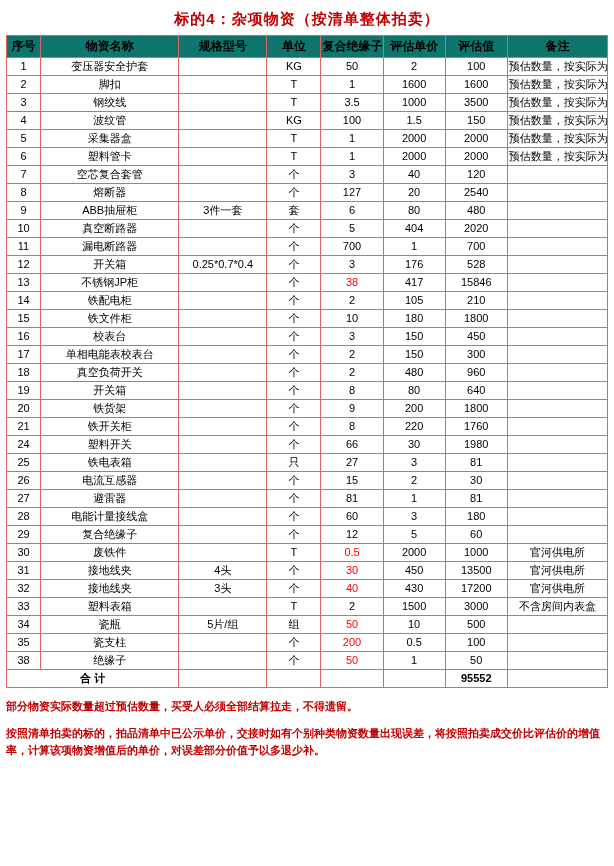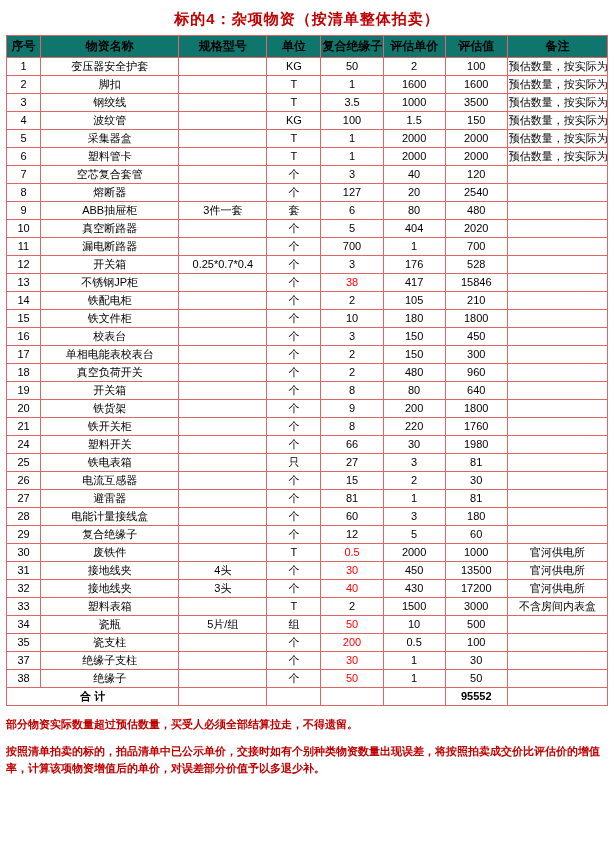--- a/index.html
+++ b/index.html
@@ -437,30 +437,20 @@
           <td>35</td>
           <td class="name">瓷支柱</td>
           <td></td>
           <td>个</td>
           <td class="red">200</td>
           <td>0.5</td>
           <td>100</td>
           <td class="remark"></td>
         </tr>
         <tr>
-          <td>37</td>
-          <td class="name">绝缘子支柱</td>
-          <td></td>
-          <td>个</td>
-          <td class="red">30</td>
-          <td>1</td>
-          <td>30</td>
-          <td class="remark"></td>
-        </tr>
-        <tr>
           <td>38</td>
           <td class="name">绝缘子</td>
           <td></td>
           <td>个</td>
           <td class="red">50</td>
           <td>1</td>
           <td>50</td>
           <td class="remark"></td>
         </tr>
         <tr class="total-row">

